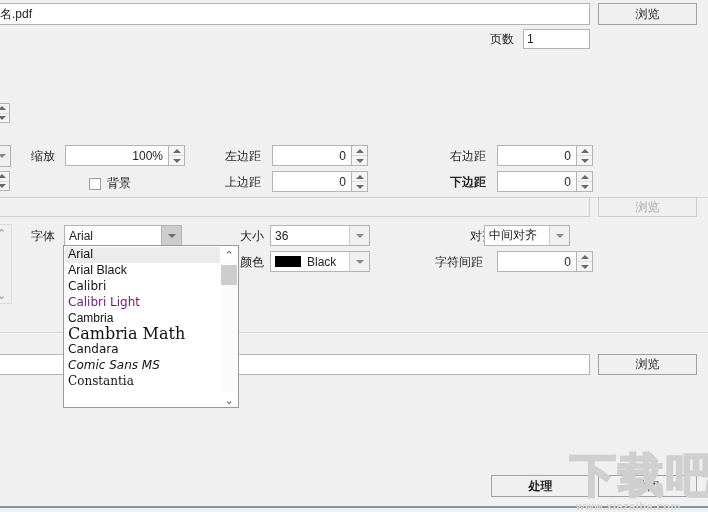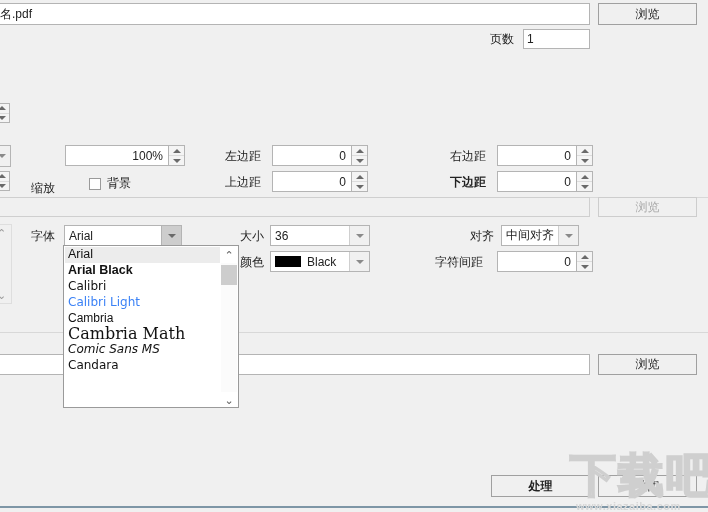--- a/index.html
+++ b/index.html
@@ -100,23 +100,23 @@
   .dd-item{
     height:15.9px;line-height:15.9px;
     padding-left:3px;
     font-size:12.5px;
     color:#111;
     white-space:nowrap;
     overflow:hidden;
   }
   .dd-item.sel{background:#ececec;}
   .f-arial{font-family:"Liberation Sans","DejaVu Sans",sans-serif;}
-  .f-arialblack{font-family:"Liberation Sans","DejaVu Sans",sans-serif;font-weight:bold;}
+  .f-arialblack{font-family:"Liberation Sans","DejaVu Sans",sans-serif;font-weight:normal;}
   .f-calibri{font-family:"DejaVu Sans",sans-serif;font-size:12px;}
-  .f-calibrilight{font-family:"DejaVu Sans",sans-serif;font-size:12px;color:#3b82f6;}
+  .f-calibrilight{font-family:"DejaVu Sans",sans-serif;font-size:12px;color:#701a75;}
   .f-cambria{font-family:Liberation Sans, sans-serif;font-size:12px;}
   .f-cambriamath{font-family:"DejaVu Serif","Liberation Serif",serif;font-size:16px;}
   .f-candara{font-family:"DejaVu Sans",sans-serif;font-size:12px;}
   .f-comic{font-family:"DejaVu Sans",sans-serif;font-style:italic;font-size:12px;}
   .f-consolas{font-family:"DejaVu Sans Mono","Liberation Mono",monospace;font-size:11.5px;}
   .f-constantia{font-family:"DejaVu Serif","Liberation Serif",serif;font-size:12px;}
 
   
   .dd-scroll{position:absolute;right:1px;top:1px;width:16px;background:#fff;}
   .dd-scroll .sb-btn{height:16px;display:flex;align-items:center;justify-content:center;background:#fff;}
@@ -195,21 +195,21 @@
 
   <div class="lscroll" style="left:-8px;top:224px;width:20px;height:80px;">
     <div class="sb-btn" style="top:0;">
       <span class="chev" style="color:#9a9a9a;">⌃</span>
     </div>
     <div class="sb-btn" style="bottom:0;top:auto;">
       <span class="chev" style="color:#9a9a9a;">⌄</span>
     </div>
   </div>
 
-  <div class="lbl" style="left:31px;top:150px;margin-top:32px;">缩放</div>
+  <div class="lbl" style="left:31px;top:150px;">缩放</div>
   <div class="tfield num" style="left:65px;top:145px;width:104px;height:21px;">
     <span>100%</span>
   </div>
   <div class="spin" style="left:169px;top:145px;height:21px;">
     <div>
         <span class="tri-up"></span>
       </div>
     <div>
         <span class="tri-dn"></span>
       </div>
@@ -302,21 +302,21 @@
     <span class="ctext" style="display:flex;align-items:center;">
       <span class="swatch"></span>
       <span>Black</span>
     </span>
     <span class="carrow flat">
         <span class="tri-dn"></span>
       </span>
   </div>
 
   <div class="lbl" style="left:470px;top:230px;">对齐</div>
-  <div class="combo" style="left:501px;top:225px;width:78px;height:21px;">
+  <div class="combo" style="left:484px;top:225px;width:86px;height:21px;">
     <span class="ctext">中间对齐</span>
     <span class="carrow flat">
         <span class="tri-dn"></span>
       </span>
   </div>
 
   <div class="lbl" style="left:435px;top:256px;">字符间距</div>
   <div class="tfield num" style="left:497px;top:251px;width:80px;height:21px;">
     <span>0</span>
   </div>
@@ -339,22 +339,23 @@
   </div>
 
   <div class="dropdown" style="left:63px;top:245px;width:176px;height:163px;">
     <div class="ddlist">
         <div class="dd-item f-arial sel">Arial</div>
         <div class="dd-item f-arialblack">Arial Black</div>
         <div class="dd-item f-calibri">Calibri</div>
         <div class="dd-item f-calibrilight">Calibri Light</div>
         <div class="dd-item f-cambria">Cambria</div>
         <div class="dd-item f-cambriamath">Cambria Math</div>
+        <div class="dd-item f-candara">Candara</div>
         <div class="dd-item f-comic">Comic Sans MS</div>
-        <div class="dd-item f-candara">Candara</div>
+        <div class="dd-item f-constantia">Constantia</div>
       </div>
     <div class="dd-scroll" style="height:161px;">
       <div class="sb-btn">
         <span class="chev">⌃</span>
       </div>
       <div class="sb-track"></div>
       <div class="sb-thumb" style="top:18px;height:20px;"></div>
       <div class="sb-btn" style="position:absolute;bottom:0;left:0;right:0;">
         <span class="chev">⌄</span>
       </div>

